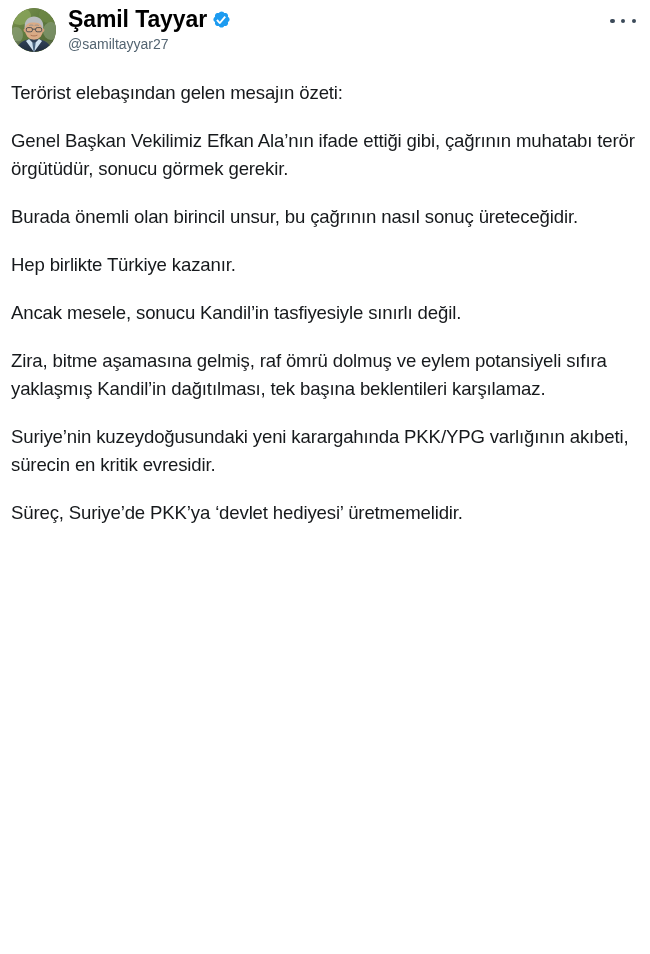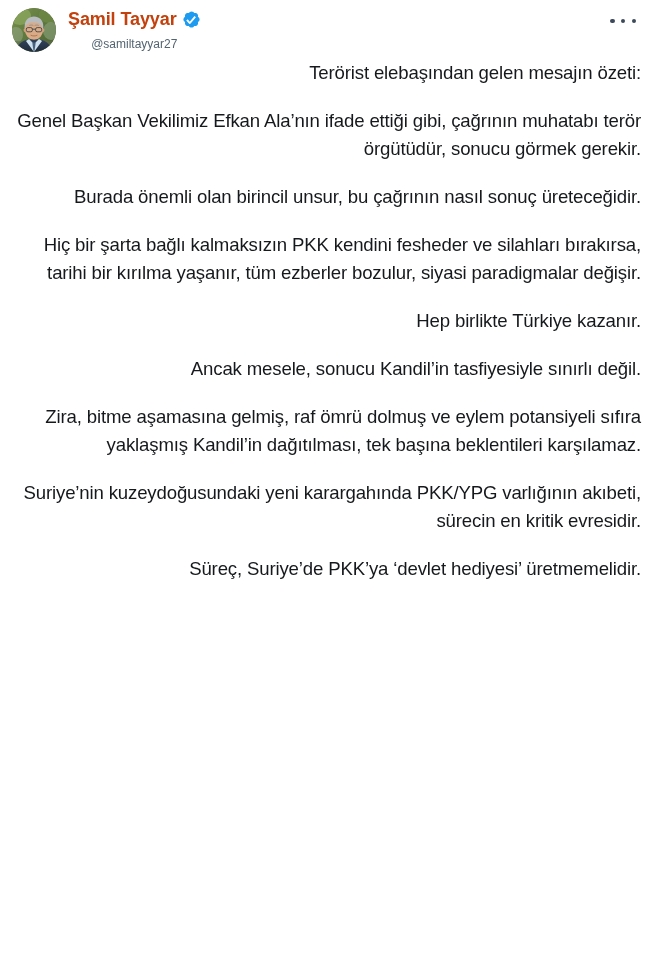--- a/index.html
+++ b/index.html
@@ -57,44 +57,43 @@
     line-height: 1;
   }
 
   .name-row {
     display: flex;
     align-items: center;
     height: 22px;
   }
 
   .display-name {
-    font-size: 18px;
+    font-size: 23px;
     font-weight: bold;
-    color: #c2410c;
+    color: #000000;
     letter-spacing: -0.1px;
     line-height: 22px;
     white-space: nowrap;
   }
 
   .verified-badge {
     margin-left: 5px;
     width: 19px;
     height: 19px;
     display: inline-block;
     line-height: 0;
   }
   .verified-badge svg { display: block; width: 19px; height: 19px; }
 
   .handle {
-    font-size: 12px;
+    font-size: 14px;
     color: #536471;
     line-height: 22px;
     margin-top: 3px;
     white-space: nowrap;
-    text-align: center;
   }
 
   .more-menu {
     position: absolute;
     top: 13px;
     right: 14px;
     width: 26px;
     height: 16px;
     display: flex;
     align-items: center;
@@ -104,22 +103,21 @@
   .more-menu .dot {
     width: 4.5px;
     height: 4.5px;
     border-radius: 50%;
     background: #3b4a59;
   }
 
   
   .tweet-body {
     padding: 0 9px 0 11px;
-    margin-top: 5px;
-    text-align: right;
+    margin-top: 25px;
   }
 
   .tweet-body p {
     margin: 0 0 20px 0;
     font-size: 18.6px;
     line-height: 28px;
     color: #16191c;
     letter-spacing: -0.15px;
     word-spacing: 0px;
   }
@@ -188,21 +186,20 @@
       <span class="dot"></span>
       <span class="dot"></span>
       <span class="dot"></span>
     </div>
   </div>
 
   <div class="tweet-body" id="tweet-body">
       <p>Terörist elebaşından gelen mesajın özeti:</p>
       <p>Genel Başkan Vekilimiz Efkan Ala’nın ifade ettiği gibi, çağrının muhatabı terör örgütüdür, sonucu görmek gerekir.</p>
       <p>Burada önemli olan birincil unsur, bu çağrının nasıl sonuç üreteceğidir.</p>
-      <p>Hiç bir şarta bağlı kalmaksızın PKK kendini fesheder ve silahları bırakırsa, tarihi bir kırılma yaşanır, tüm ezberler bozulur, siyasi paradigmalar değişir.</p>
       <p>Hep birlikte Türkiye kazanır.</p>
       <p>Ancak mesele, sonucu Kandil’in tasfiyesiyle sınırlı değil.</p>
       <p>Zira, bitme aşamasına gelmiş, raf ömrü dolmuş ve eylem potansiyeli sıfıra yaklaşmış Kandil’in dağıtılması, tek başına beklentileri karşılamaz.</p>
       <p>Suriye’nin kuzeydoğusundaki yeni karargahında PKK/YPG varlığının akıbeti, sürecin en kritik evresidir.</p>
       <p>Süreç, Suriye’de PKK’ya ‘devlet hediyesi’ üretmemelidir.</p>
     </div>
 
 </div>
 
 </body></html>

